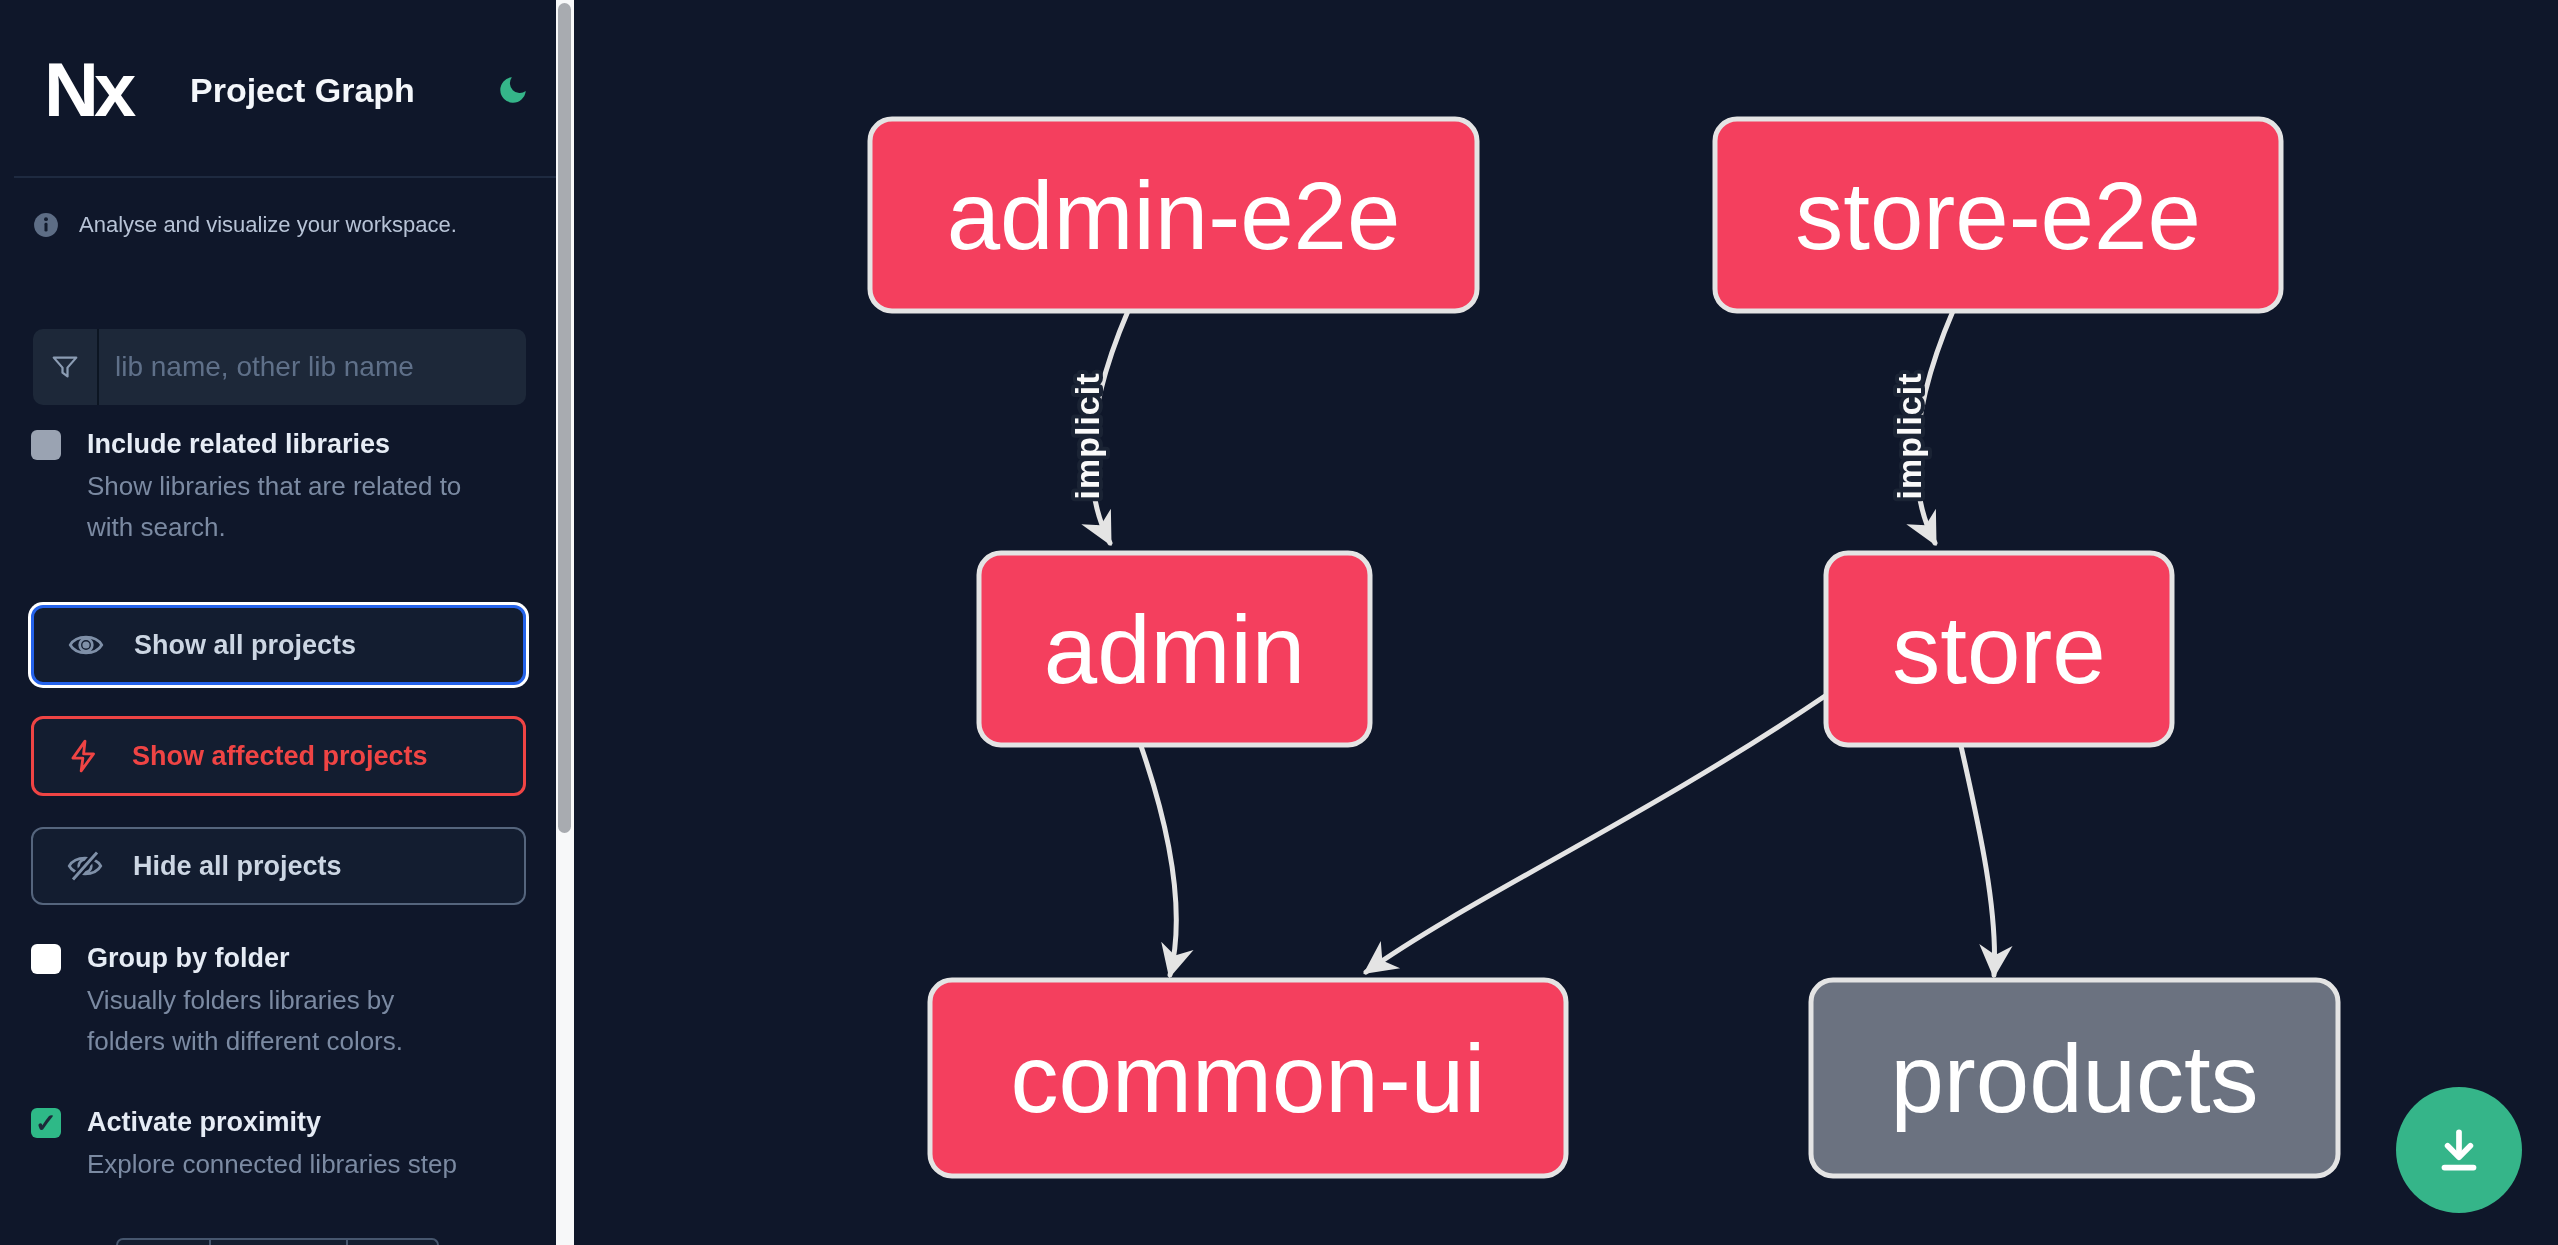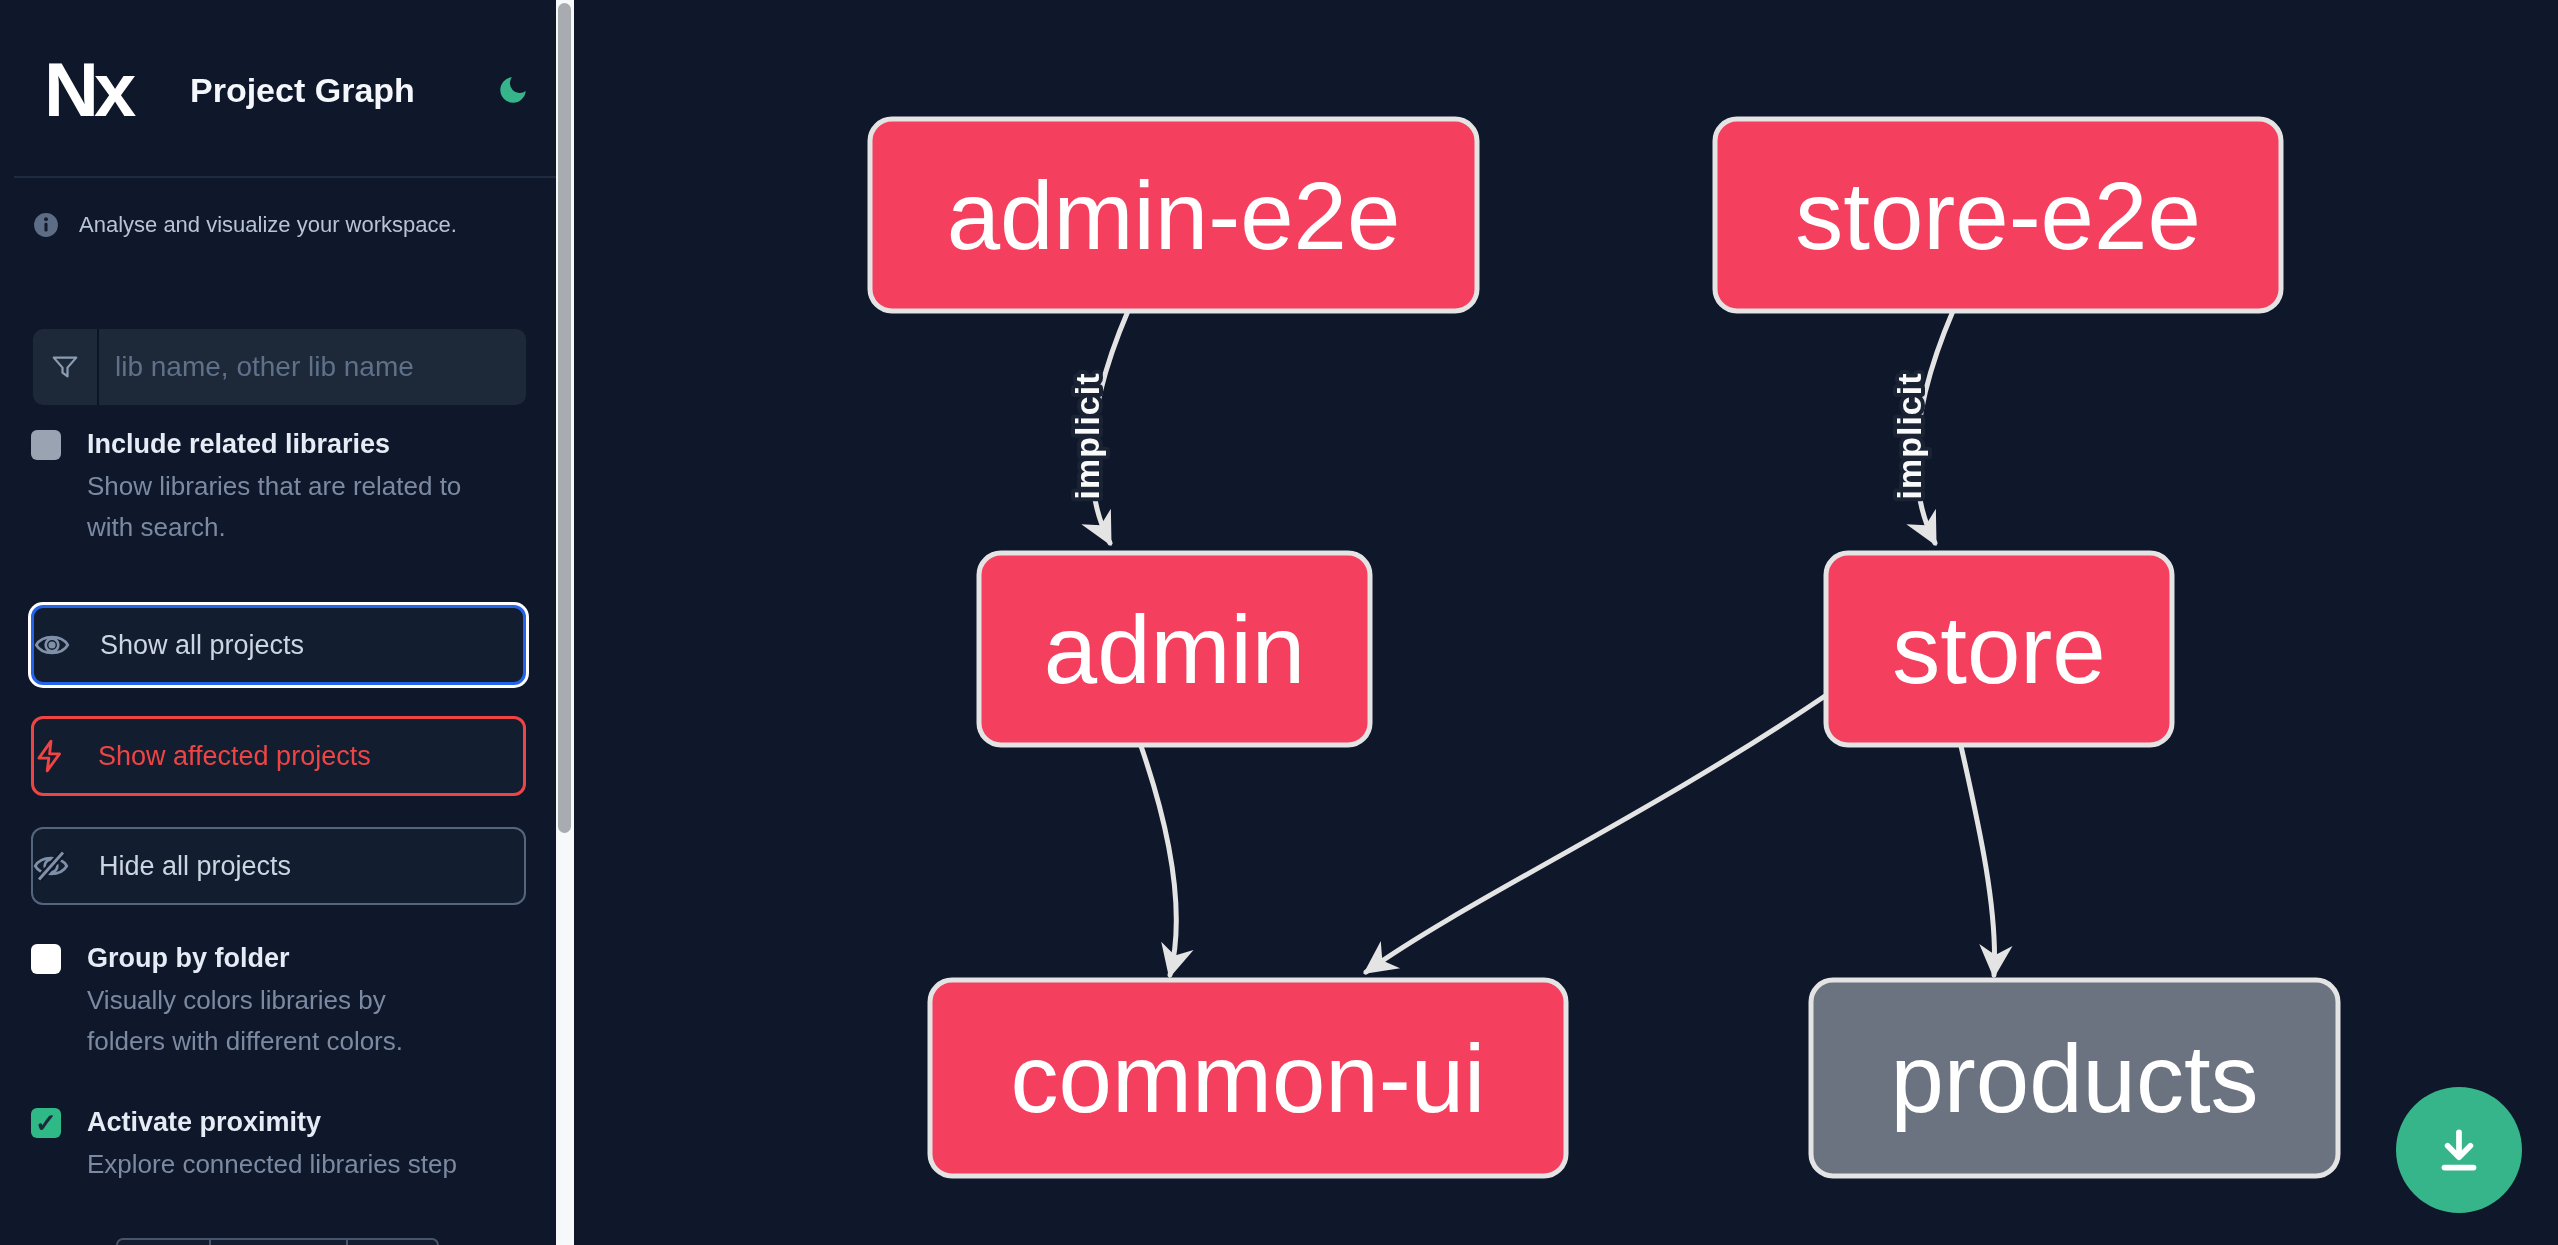--- a/index.html
+++ b/index.html
@@ -45,22 +45,22 @@
   .cb-muted { background:#9aa3b2; }
   .cb-white { background:#ffffff; }
   .cb-green { background:#2eb987; }
   .cb.checked::after { content:"✓"; position:absolute; inset:0; display:flex; align-items:center;
                        justify-content:center; font-size:26px; font-weight:700; color:#1d2a3a; }
   .opt-label { font-size:27px; font-weight:600; color:#e6ecf5; line-height:34px; }
   .opt-desc { margin-top:5px; font-size:26px; color:#7b8aa2; line-height:41px; }
 
   
   .side-btn { margin:31px 30px 0 31px; height:80px; border-radius:12px; display:flex;
-              align-items:center; gap:30px; cursor:pointer;
-              background:#131d30; font-size:27px; font-weight:400; color:#ccd6e3; }
+              align-items:center; padding-left:34px; gap:30px; cursor:pointer;
+              background:#131d30; font-size:27px; font-weight:700; color:#ccd6e3; }
   .btn-all { margin-top:57px; border:3px solid #2563eb; box-shadow:0 0 0 3px #ffffff; }
   .btn-affected { border:3px solid #ef4444; color:#ef4444; }
   .btn-hide { border:2px solid #55657d; height:78px; }
   .side-btn svg { flex:none; }
 
   
   .stepper { position:absolute; left:116px; bottom:0; display:flex; height:7px; }
   .stepper .seg { border:2px solid #46566e; border-bottom:none; background:#141e30; }
   .stepper .seg + .seg { margin-left:-2px; }
   .seg1 { width:95px; border-radius:10px 0 0 0; }
@@ -152,21 +152,21 @@
         <path d="M4 21 L20 3" stroke="#7f90a8" stroke-width="2"></path>
       </svg>
       <span>Hide all projects</span>
     </div>
 
     <div class="opt-row" style="margin-top:36px">
       <div class="cb cb-white"></div>
       <div>
         <div class="opt-label">Group by folder</div>
         <div class="opt-desc">
-          <div>Visually colors libraries by</div>
+          <div>Visually folders libraries by</div>
           <div>folders with different colors.</div>
         </div>
       </div>
     </div>
 
     <div class="opt-row" style="margin-top:43px">
       <div class="cb cb-green checked"></div>
       <div>
         <div class="opt-label">Activate proximity</div>
         <div class="opt-desc">

